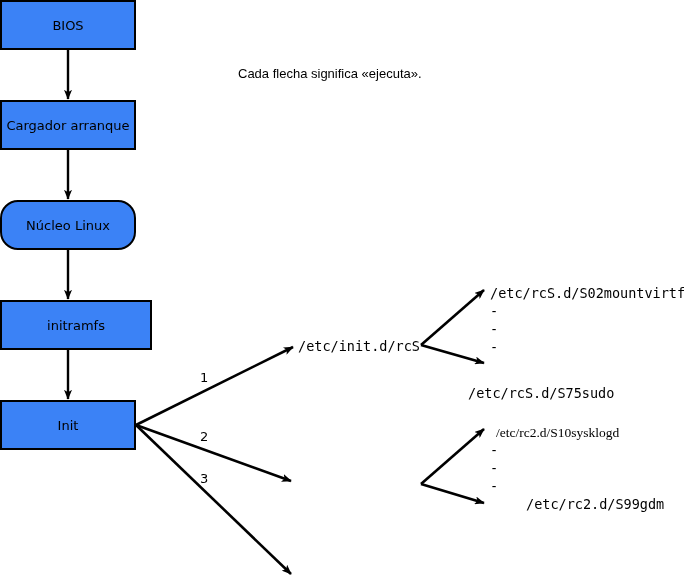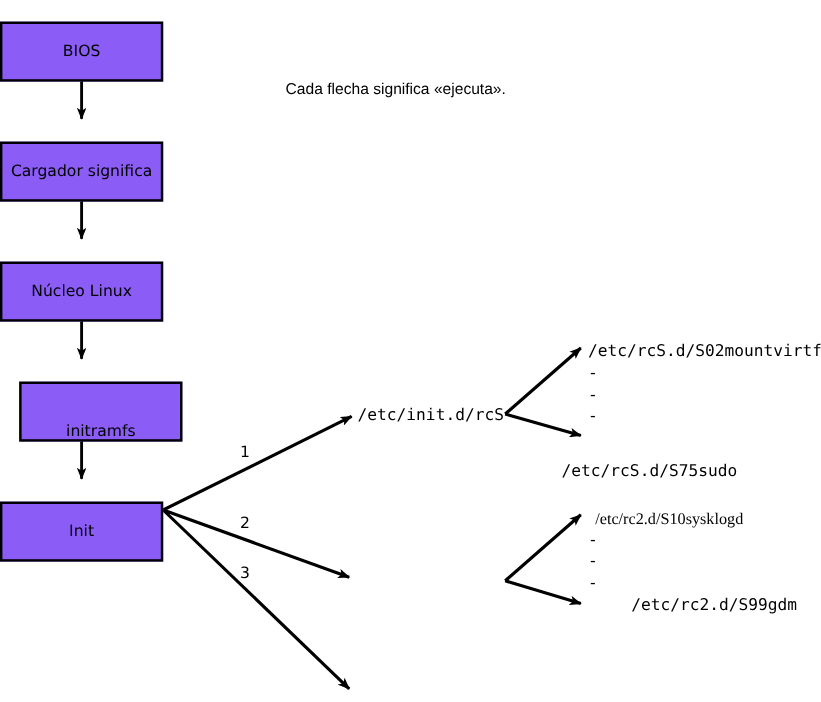--- a/index.html
+++ b/index.html
@@ -19,29 +19,28 @@
     position: absolute;
     left: 0;
     top: 0;
     width: 684px;
     height: 585px;
   }
   .box {
     position: absolute;
     box-sizing: border-box;
     border: 2px solid #000000;
-    background: #8b5cf6;
+    background: #3b82f6;
     display: flex;
     align-items: center;
     justify-content: center;
     font-family: "DejaVu Sans", sans-serif;
     font-size: 13px;
     color: #000000;
     line-height: 1;
-    margin-top: 18px;
   }
   .mono-label {
     position: absolute;
     font-family: "DejaVu Sans Mono", monospace;
     font-size: 13.5px;
     color: #000000;
     white-space: pre;
     line-height: 1;
   }
   .dash-label {
@@ -115,26 +114,26 @@
     </g>
     <g>
       <line x1="421" y1="484" x2="484" y2="503" stroke="#000000" stroke-width="2.6" marker-end="url(#arrowhead)"></line>
     </g>
   </svg>
 
   <div class="box" style="left:0px; top:0px; width:136px; height:50px;">
     <span>BIOS</span>
   </div>
   <div class="box" style="left:0px; top:100px; width:136px; height:50px;">
-    <span>Cargador significa</span>
+    <span>Cargador arranque</span>
   </div>
-  <div class="box" style="left:0px; top:200px; width:136px; height:50px;">
+  <div class="box" style="left:0px; top:200px; width:136px; height:50px;border-radius:18px;">
     <span>Núcleo Linux</span>
   </div>
-  <div class="box" style="left:16px; top:300px; width:136px; height:50px;align-items:flex-end;">
+  <div class="box" style="left:0px; top:300px; width:152px; height:50px;">
     <span>initramfs</span>
   </div>
   <div class="box" style="left:0px; top:400px; width:136px; height:50px;">
     <span>Init</span>
   </div>
 
   <div class="caption" style="left:238px; top:67px;">Cada flecha significa «ejecuta».</div>
 
   <div class="num-label" style="left:200px; top:371px;">1</div>
   <div class="num-label" style="left:200px; top:430px;">2</div>

